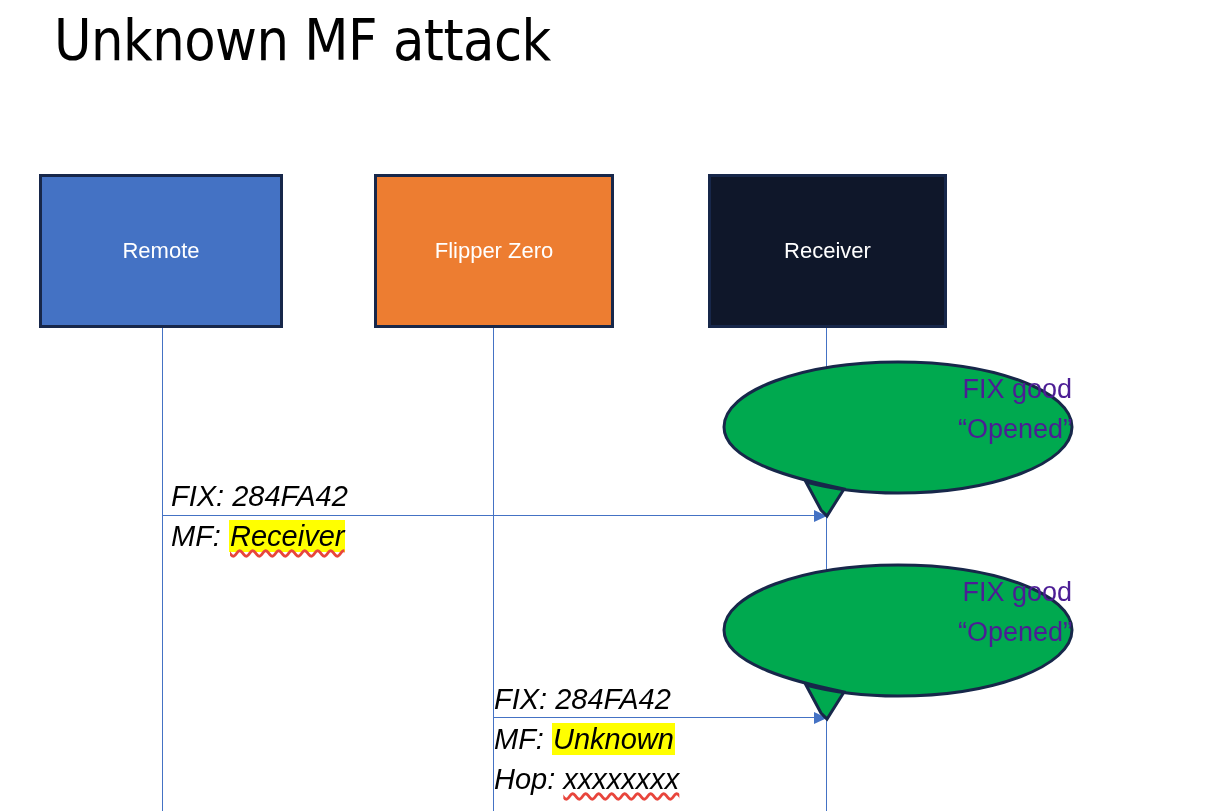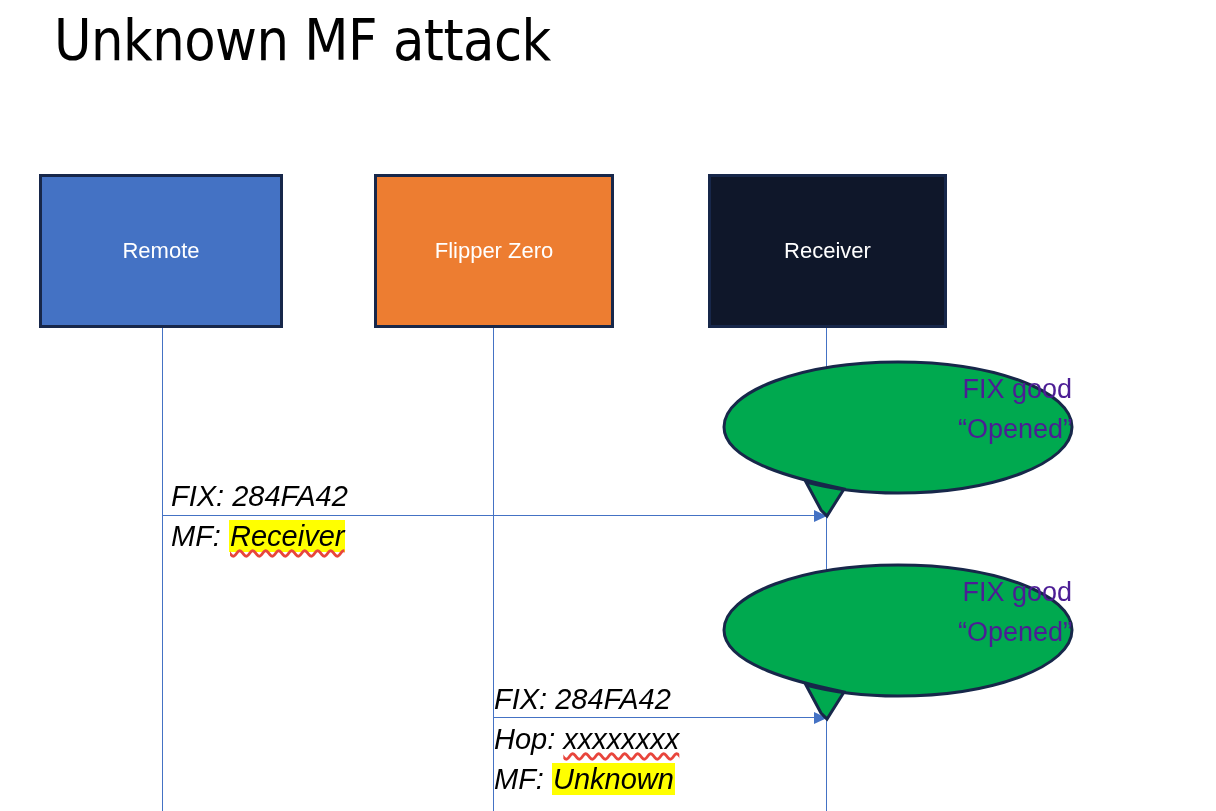--- a/index.html
+++ b/index.html
@@ -174,22 +174,22 @@
   </div>
 </div>
 
 <div class="msg-arrow" id="msg-arrow-2">
   <div class="line"></div>
   <div class="head"></div>
 </div>
 
 <div class="msg-text" id="msg-text-2">
   <div>FIX: 284FA42</div>
+  <div><span>MF: </span><span class="hl">Unknown</span></div>
   <div><span>Hop: </span><span class="spell">xxxxxxxx</span></div>
-  <div><span>MF: </span><span class="hl">Unknown</span></div>
 </div>
 
 <div class="callout" id="callout-2">
   <svg width="348" height="180" viewBox="0 0 348 180">
     <path d="M 174 0
              C 270 0 348 29 348 65
              C 348 101 270 131 174 131
              C 140 131 108 127 82 120
              L 97 148 L 103 154
              L 120 127

